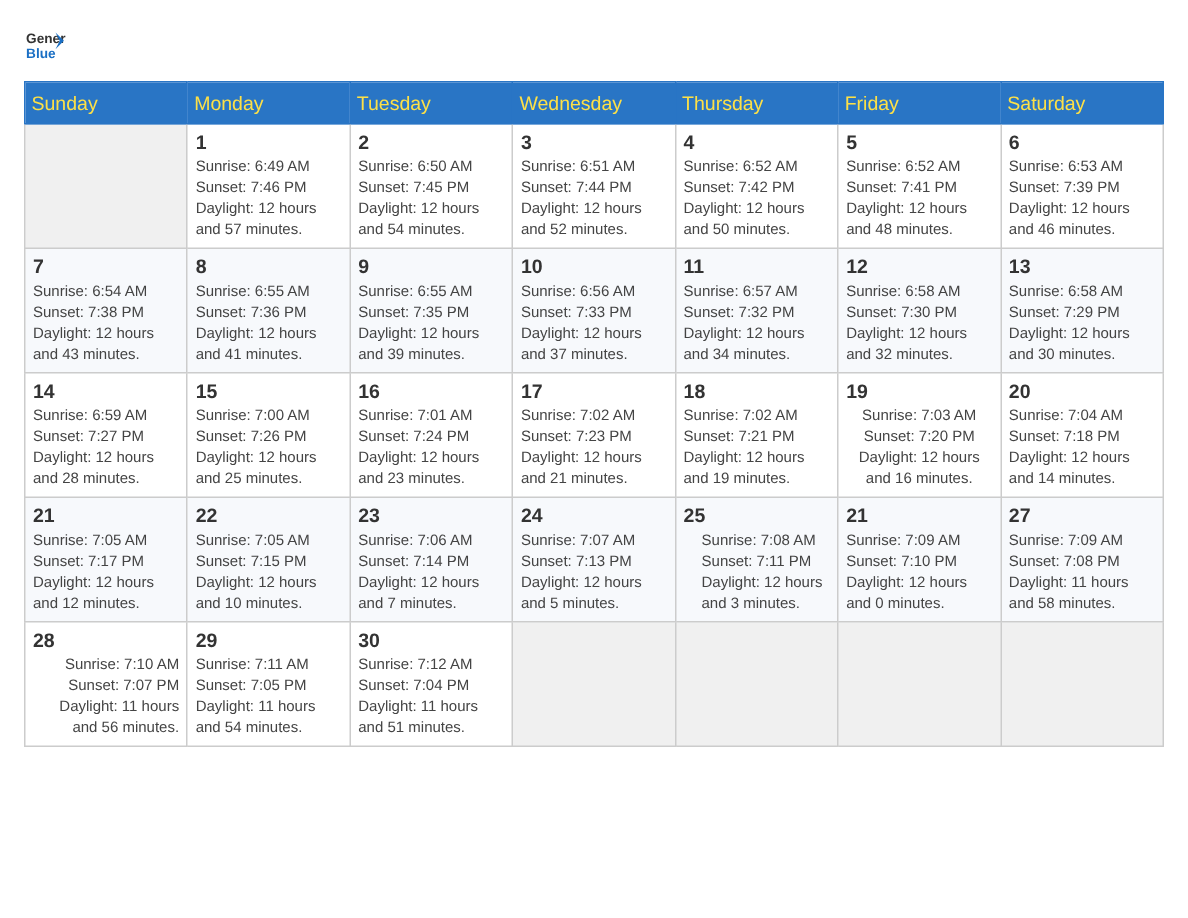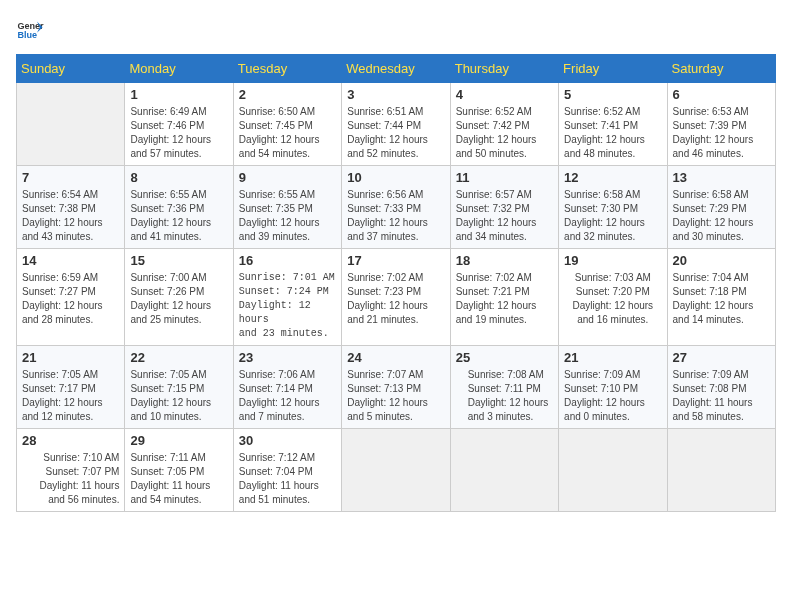--- a/index.html
+++ b/index.html
@@ -216,21 +216,21 @@
         </td>
         <td>
           <div class="day-number">15</div>
           <div class="day-info" style="white-space: pre-line;">Sunrise: 7:00 AM
 Sunset: 7:26 PM
 Daylight: 12 hours
 and 25 minutes.</div>
         </td>
         <td>
           <div class="day-number">16</div>
-          <div class="day-info" style="white-space: pre-line; font-family: Liberation Mono, monospace;">Sunrise: 7:01 AM
+          <div class="day-info" style="white-space: pre-line;">Sunrise: 7:01 AM
 Sunset: 7:24 PM
 Daylight: 12 hours
 and 23 minutes.</div>
         </td>
         <td>
           <div class="day-number">17</div>
           <div class="day-info" style="white-space: pre-line;">Sunrise: 7:02 AM
 Sunset: 7:23 PM
 Daylight: 12 hours
 and 21 minutes.</div>

